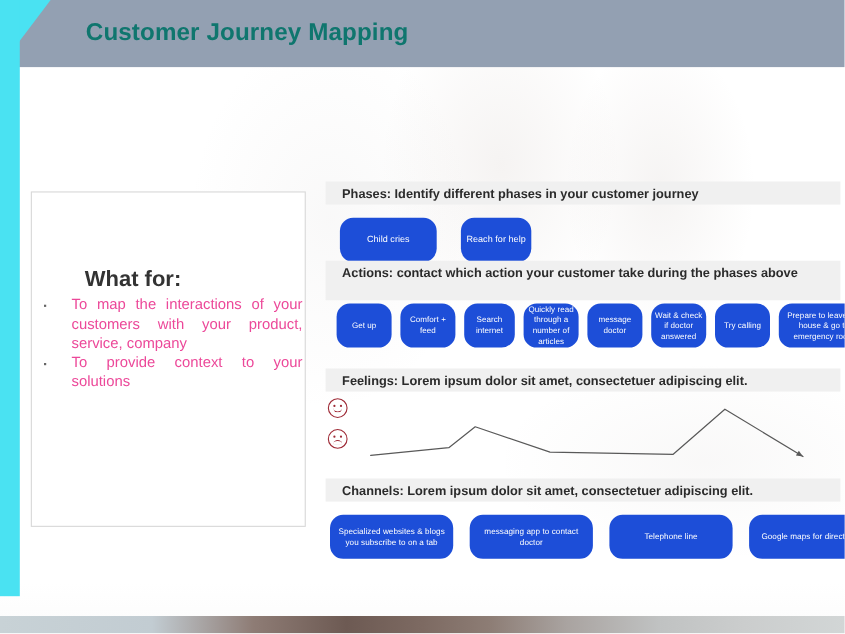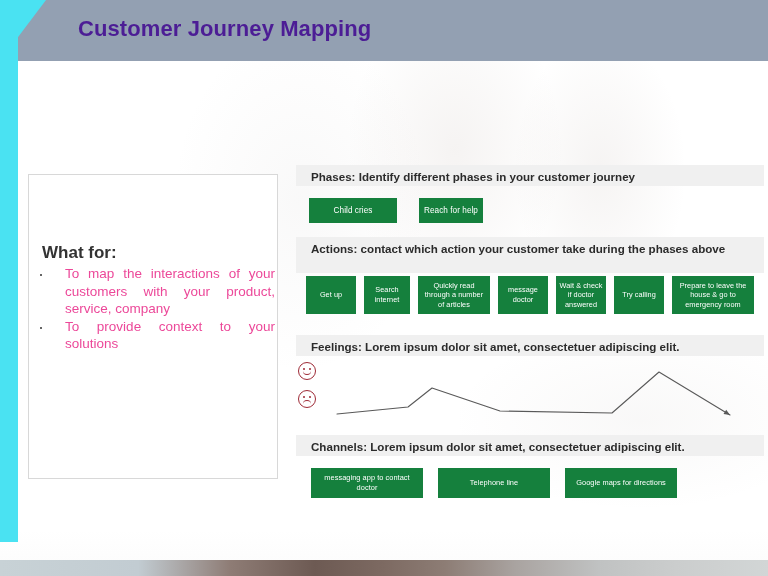--- a/index.html
+++ b/index.html
@@ -64,45 +64,46 @@
     position: absolute;
     left: 0; top: 0;
     width: 18px; height: 542px;
     background: #4ae2f2;
   }
   .slide-title {
     position: absolute;
     left: 78px; top: 16px;
     font-size: 22px;
     font-weight: bold;
-    color: #4c1d95;
+    color: #0f766e;
     letter-spacing: 0.1px;
     white-space: nowrap;
   }
 
   
   .whatfor-card {
     position: absolute;
     left: 28px; top: 174px;
     width: 250px; height: 305px;
     background: rgba(255,255,255,0.88);
     border: 1px solid #d8d8d8;
     box-sizing: border-box;
   }
   .whatfor-inner {
     position: absolute;
     left: 10px; top: 68px;
     width: 236px;
   }
   .whatfor-title {
-    font-size: 17px;
+    font-size: 20px;
     font-weight: bold;
     color: #333333;
     margin-bottom: 2px;
     padding-left: 3px;
+    margin-left: 35px;
   }
   .whatfor-list {
     margin: 0;
     padding: 0;
     list-style: none;
   }
   .whatfor-list li {
     position: relative;
     font-size: 13.5px;
     color: #ec4899;
@@ -140,31 +141,32 @@
   }
 
   .row {
     position: absolute;
     left: 0;
     display: flex;
     align-items: stretch;
   }
 
   .chip {
-    background: #15803d;
+    background: #1d4ed8;
     color: #ffffff;
     display: flex;
     align-items: center;
     justify-content: center;
     text-align: center;
     box-sizing: border-box;
     font-size: 7.3px;
     line-height: 9.6px;
-    padding: 5px 3px;
+    padding: 20px 3px;
     letter-spacing: 0.05px;
+    border-radius: 12px;
   }
   .chip.phase   { font-size: 8.2px; }
   .chip.channel { font-size: 7.4px; line-height: 9.8px; }
 
   
   .feelings-area {
     position: absolute;
     left: 0;
     width: 468px;
     height: 62px;
@@ -231,22 +233,23 @@
 
     <div class="sect-header" style="top:141px; height:21px;">Phases: Identify different phases in your customer journey</div>
     <div class="row" style="top:174px; height:25px;">
       <div class="chip phase" style="width:88px; margin-left:13px;">Child cries</div>
       <div class="chip phase" style="width:64px; margin-left:22px;">Reach for help</div>
     </div>
 
     <div class="sect-header" style="top:213px; height:36px;">Actions: contact which action your customer take during the phases above</div>
     <div class="row" style="top:252px; height:38px;">
       <div class="chip" style="width:50px; margin-left:10px;">Get up</div>
+      <div class="chip" style="width:50px; margin-left:8px;">Comfort + feed</div>
       <div class="chip" style="width:46px; margin-left:8px;">Search internet</div>
-      <div class="chip" style="width:72px; margin-left:8px;">Quickly read through a number of articles</div>
+      <div class="chip" style="width:50px; margin-left:8px;">Quickly read through a number of articles</div>
       <div class="chip" style="width:50px; margin-left:8px;">message doctor</div>
       <div class="chip" style="width:50px; margin-left:8px;">Wait &amp; check if doctor answered</div>
       <div class="chip" style="width:50px; margin-left:8px;">Try calling</div>
       <div class="chip" style="width:82px; margin-left:8px;">Prepare to leave the house &amp; go to emergency room</div>
     </div>
 
     <div class="sect-header" style="top:311px; height:21px;">Feelings: Lorem ipsum dolor sit amet, consectetuer adipiscing elit.</div>
 
     <div class="feelings-area" style="top:338px;">
       <div class="face happy" style="left:2px; top:0px;">
@@ -260,19 +263,20 @@
           <span class="mouth"></span>
       </div>
       <svg class="feel-svg" width="468" height="62">
         <polyline id="feel-line" fill="none" stroke="#595959" stroke-width="1.1" stroke-linejoin="round" stroke-linecap="round" points="41,52 112,45 136,26 204,49 316,51 363,10 434,53"></polyline>
         <polygon id="feel-arrow" fill="#595959" points="434,53 427.52095215653486,52.11572682835563 430.21473255407824,47.6678568696213"></polygon>
       </svg>
     </div>
 
     <div class="sect-header" style="top:411px; height:21px;">Channels: Lorem ipsum dolor sit amet, consectetuer adipiscing elit.</div>
     <div class="row" style="top:444px; height:30px;">
+      <div class="chip channel" style="width:112px; margin-left:4px;">Specialized websites &amp; blogs you subscribe to on a tab</div>
       <div class="chip channel" style="width:112px; margin-left:15px;">messaging app to contact doctor</div>
       <div class="chip channel" style="width:112px; margin-left:15px;">Telephone line</div>
       <div class="chip channel" style="width:112px; margin-left:15px;">Google maps for directions</div>
     </div>
 
   </div>
 </div>
 
 </body></html>

